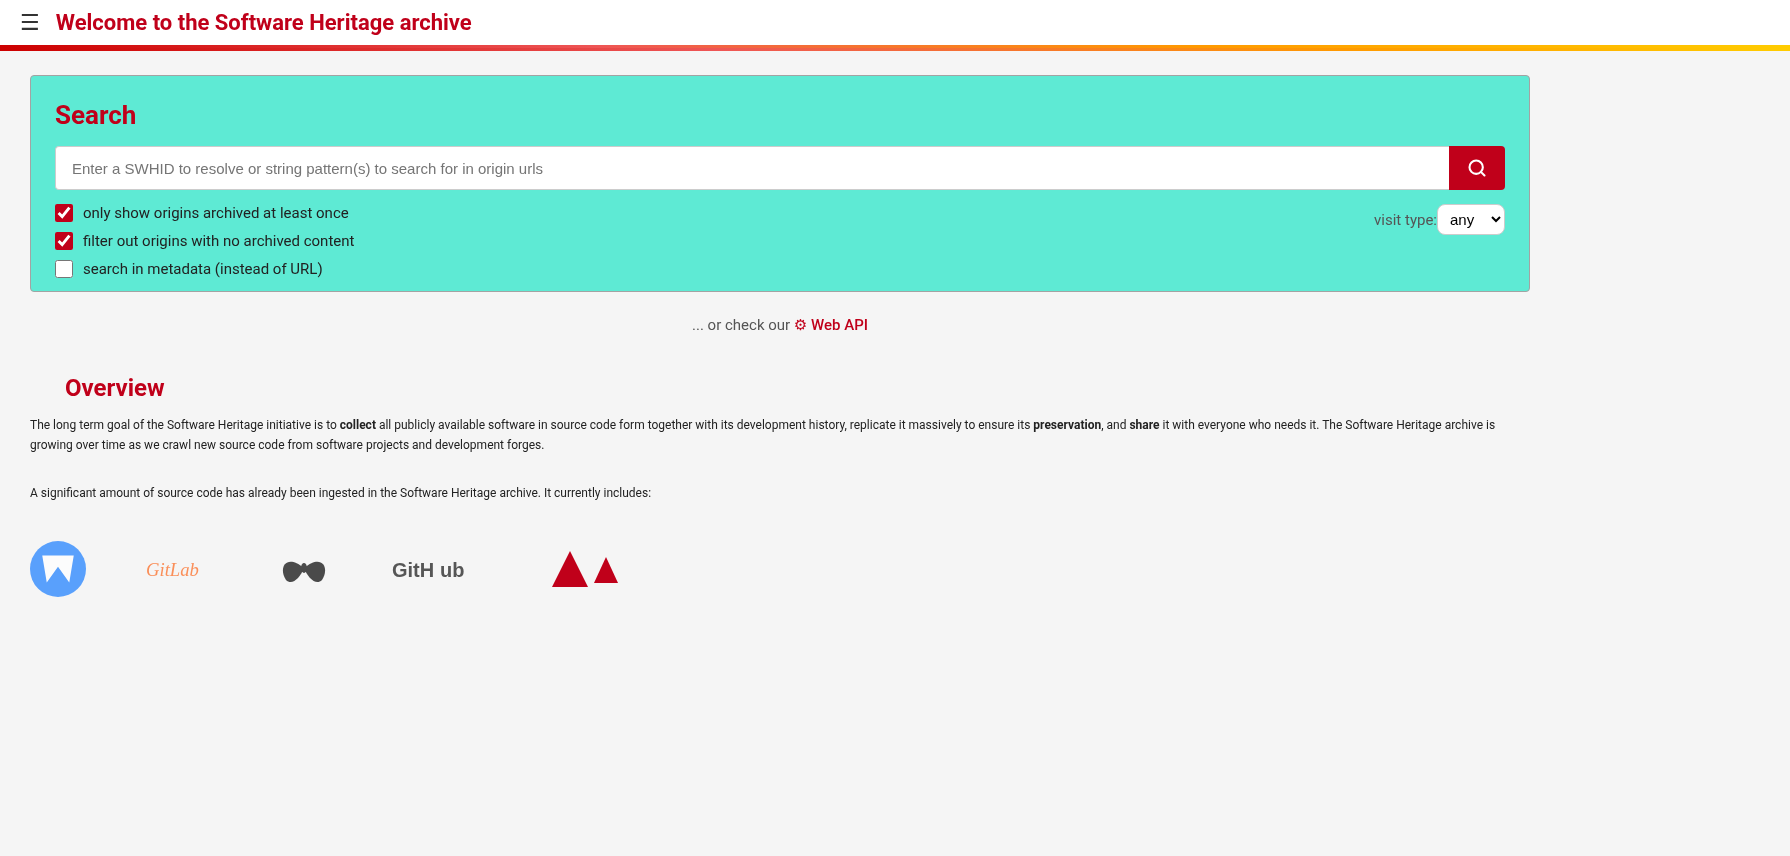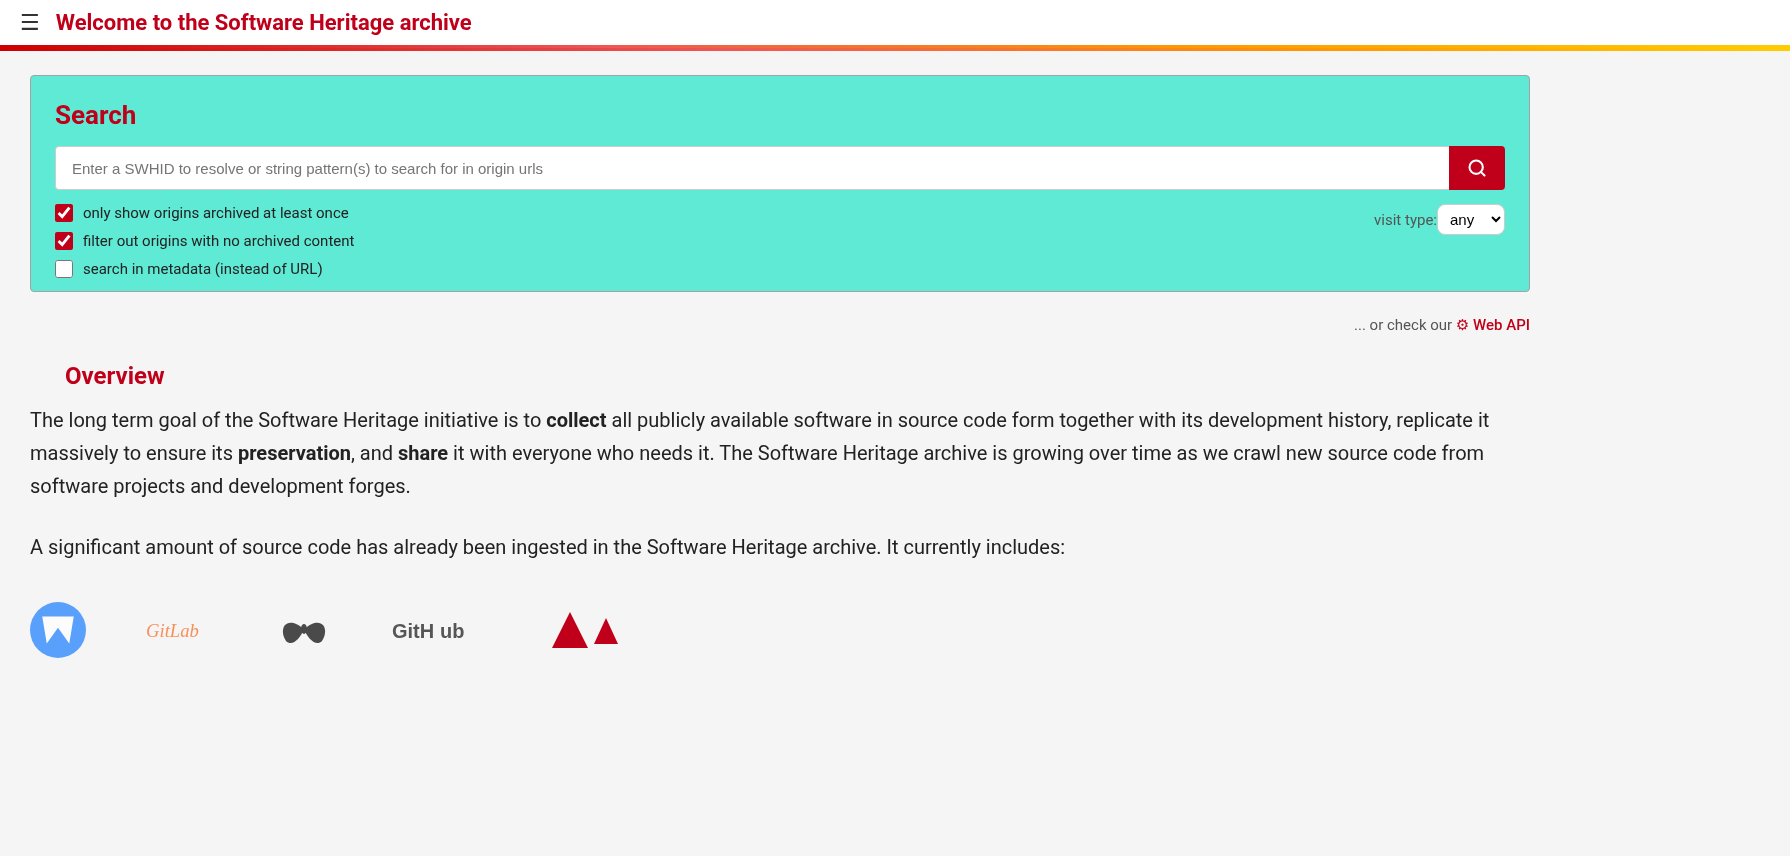--- a/index.html
+++ b/index.html
@@ -113,22 +113,22 @@
       padding: 5px 8px;
       font-size: 15px;
       border: 1px solid #ccc;
       border-radius: 8px;
       background: #fff;
       cursor: pointer;
     }
 
     
     .webapi-row {
-      text-align: right;
-      margin-bottom: 28px;
+      text-align: center;
+      margin-bottom: 40px;
       font-size: 15px;
       color: #555;
     }
     .webapi-link {
       color: #c0001a;
       text-decoration: none;
       font-weight: 500;
     }
     .gear-icon {
       font-size: 15px;
@@ -136,21 +136,21 @@
 
     
     .section-title {
       font-size: 24px;
       font-weight: bold;
       color: #c0001a;
       margin-bottom: 14px;
       margin-left: 35px;
     }
     .section-text {
-      font-size: 20px;
+      font-size: 12px;
       line-height: 1.65;
       color: #222;
       margin-bottom: 28px;
     }
     .section-text b { font-weight: 700; }
 
     
     .content-section {
       margin-top: 10px;
     }

